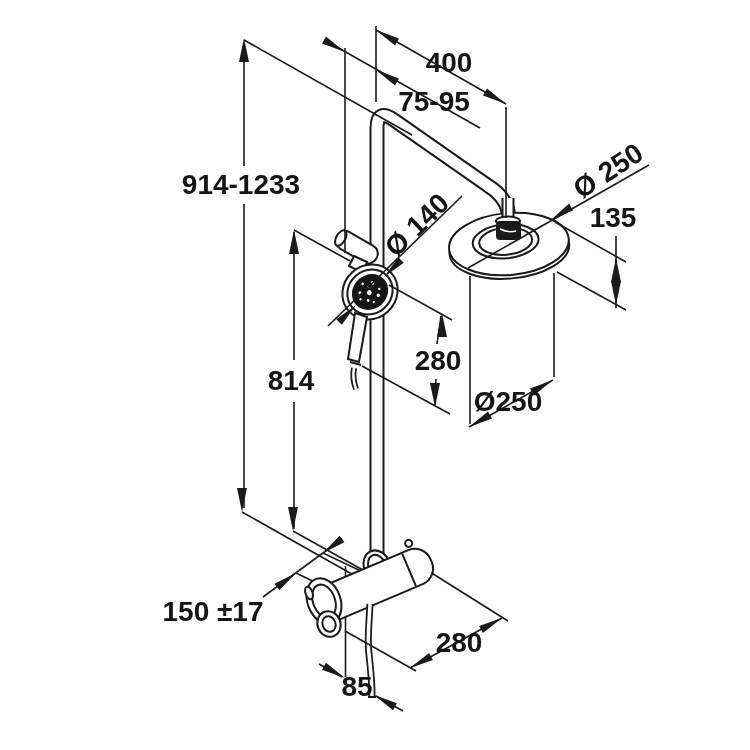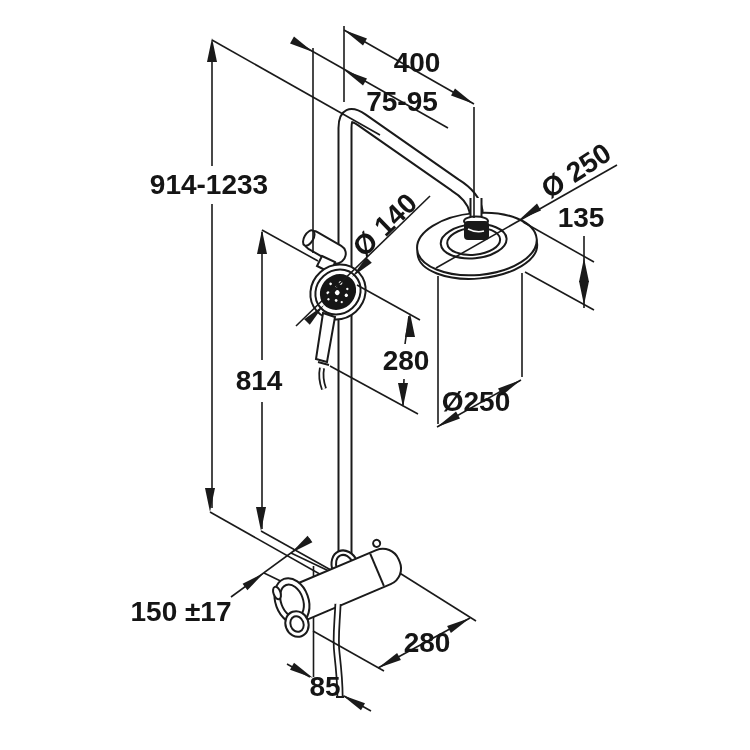--- a/index.html
+++ b/index.html
@@ -1,17 +1,17 @@
 <!DOCTYPE html>
 <html><head>
 <meta charset="utf-8">
 <style>
   html,body{margin:0;padding:0;background:#ffffff;}
   .stage{position:relative;width:704px;height:750px;background:#fff;overflow:hidden;
-         font-family:"Liberation Sans", sans-serif;}
+         font-family:"Liberation Sans", sans-serif;margin-left:32px;}
   svg{display:block}
   .dim-label{font-family:"Liberation Sans", sans-serif;font-size:28px;font-weight:600;fill:#151515;}
   .fix{stroke:#1a1a1a;stroke-width:2;fill:none;}
   .fixw{stroke:#1a1a1a;stroke-width:2;fill:#ffffff;}
   .dim{stroke:#1a1a1a;stroke-width:1.6;fill:none;}
   .ah{fill:#1a1a1a;stroke:none;}
 </style>
 </head>
 <body>
 

